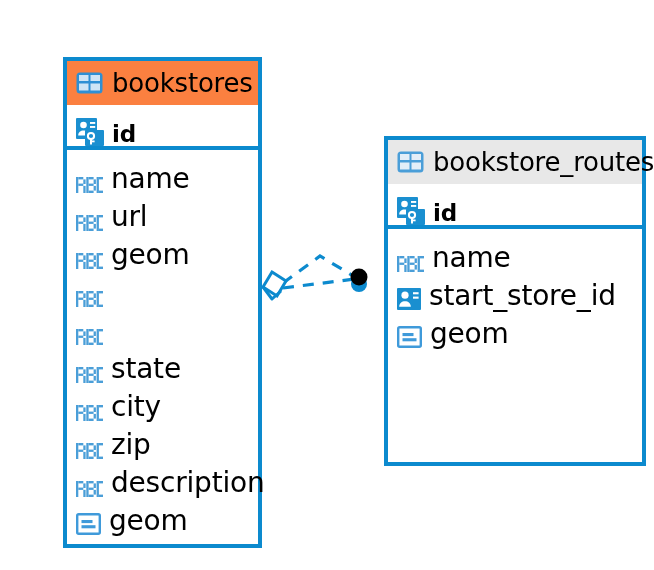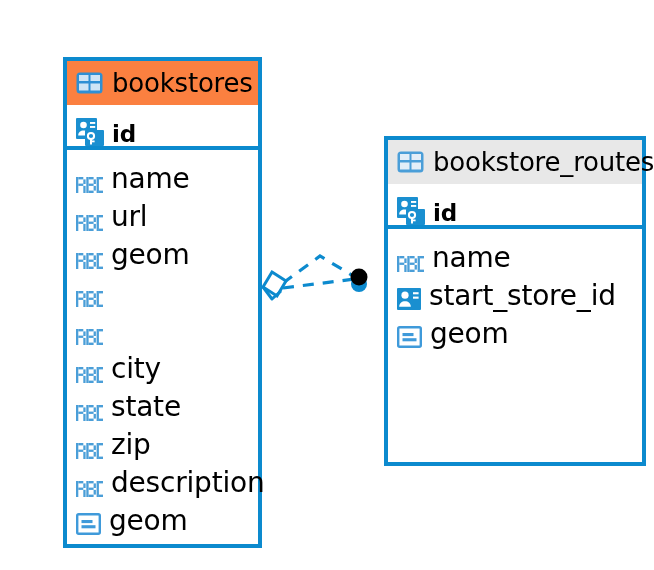--- a/index.html
+++ b/index.html
@@ -291,45 +291,45 @@
               <rect x="17.6" y="2.4" width="2.3" height="4.6"></rect>
                 <rect x="12.6" y="6.6" width="5" height="2.3"></rect>
               <rect x="17.6" y="8.9" width="2.3" height="4.7"></rect>
                 <rect x="12.6" y="13.6" width="5" height="2.4"></rect>
               <rect x="20.6" y="0" width="2.3" height="16"></rect>
                 <rect x="22.9" y="0" width="4.1" height="2.4"></rect>
               <rect x="22.9" y="13.6" width="4.1" height="2.4"></rect>
             </g>
           </svg>
         </span>
+        <span class="field-label">state</span>
+      </div>
+
+      <div class="field-row">
+        <span class="icon icon-abc">
+          <svg viewBox="0 0 27 16" width="27" height="16" xmlns="http://www.w3.org/2000/svg">
+            <g fill="#4a9ed8">
+              <rect x="0" y="0" width="2.3" height="16"></rect>
+                <rect x="2.3" y="0" width="5" height="2.4"></rect>
+              <rect x="7.3" y="2.4" width="2.3" height="4.6"></rect>
+                <rect x="2.3" y="6.6" width="5" height="2.3"></rect>
+              <rect x="7.3" y="8.9" width="2.3" height="7.1"></rect>
+              <rect x="10.3" y="0" width="2.3" height="16"></rect>
+                <rect x="12.6" y="0" width="5" height="2.4"></rect>
+              <rect x="17.6" y="2.4" width="2.3" height="4.6"></rect>
+                <rect x="12.6" y="6.6" width="5" height="2.3"></rect>
+              <rect x="17.6" y="8.9" width="2.3" height="4.7"></rect>
+                <rect x="12.6" y="13.6" width="5" height="2.4"></rect>
+              <rect x="20.6" y="0" width="2.3" height="16"></rect>
+                <rect x="22.9" y="0" width="4.1" height="2.4"></rect>
+              <rect x="22.9" y="13.6" width="4.1" height="2.4"></rect>
+            </g>
+          </svg>
+        </span>
         <span class="field-label">city</span>
-      </div>
-
-      <div class="field-row">
-        <span class="icon icon-abc">
-          <svg viewBox="0 0 27 16" width="27" height="16" xmlns="http://www.w3.org/2000/svg">
-            <g fill="#4a9ed8">
-              <rect x="0" y="0" width="2.3" height="16"></rect>
-                <rect x="2.3" y="0" width="5" height="2.4"></rect>
-              <rect x="7.3" y="2.4" width="2.3" height="4.6"></rect>
-                <rect x="2.3" y="6.6" width="5" height="2.3"></rect>
-              <rect x="7.3" y="8.9" width="2.3" height="7.1"></rect>
-              <rect x="10.3" y="0" width="2.3" height="16"></rect>
-                <rect x="12.6" y="0" width="5" height="2.4"></rect>
-              <rect x="17.6" y="2.4" width="2.3" height="4.6"></rect>
-                <rect x="12.6" y="6.6" width="5" height="2.3"></rect>
-              <rect x="17.6" y="8.9" width="2.3" height="4.7"></rect>
-                <rect x="12.6" y="13.6" width="5" height="2.4"></rect>
-              <rect x="20.6" y="0" width="2.3" height="16"></rect>
-                <rect x="22.9" y="0" width="4.1" height="2.4"></rect>
-              <rect x="22.9" y="13.6" width="4.1" height="2.4"></rect>
-            </g>
-          </svg>
-        </span>
-        <span class="field-label">state</span>
       </div>
 
       <div class="field-row">
         <span class="icon icon-abc">
           <svg viewBox="0 0 27 16" width="27" height="16" xmlns="http://www.w3.org/2000/svg">
             <g fill="#4a9ed8">
               <rect x="0" y="0" width="2.3" height="16"></rect>
                 <rect x="2.3" y="0" width="5" height="2.4"></rect>
               <rect x="7.3" y="2.4" width="2.3" height="4.6"></rect>
                 <rect x="2.3" y="6.6" width="5" height="2.3"></rect>

